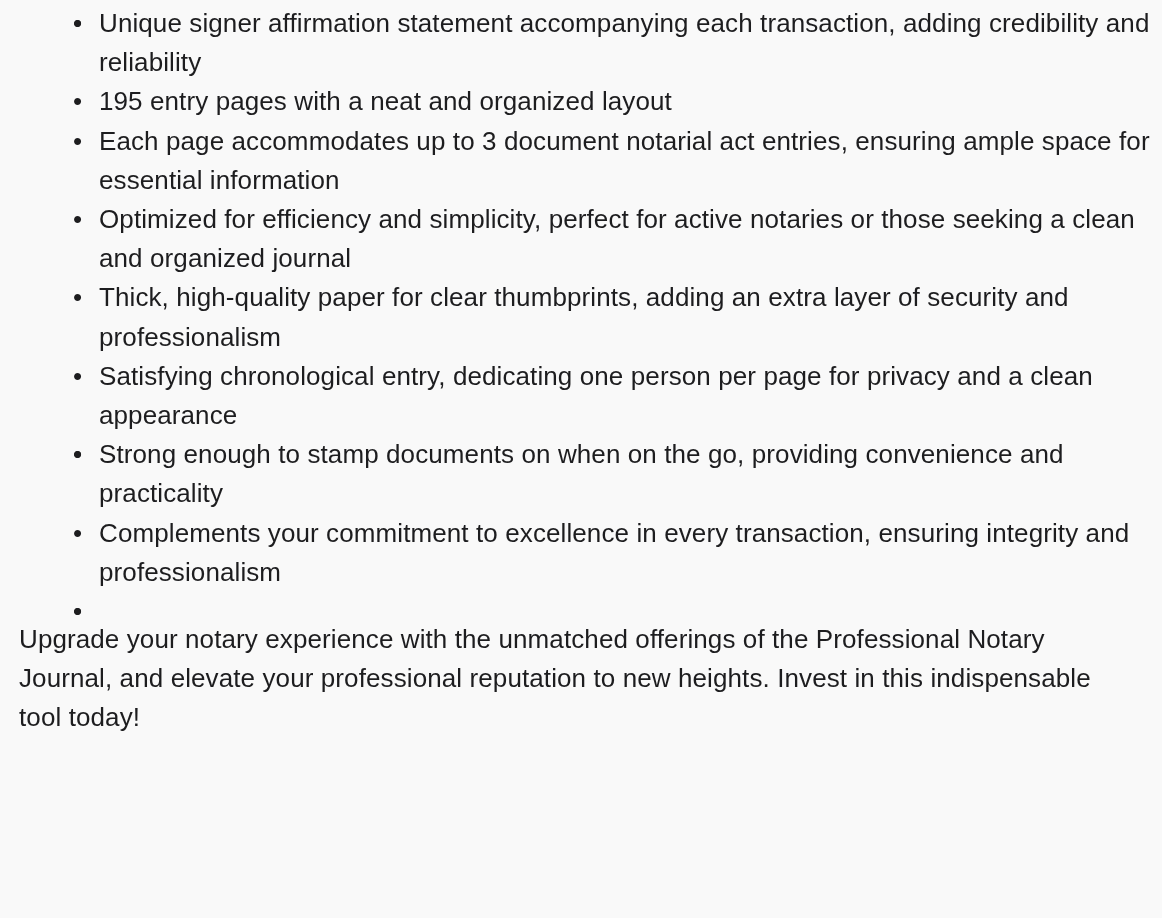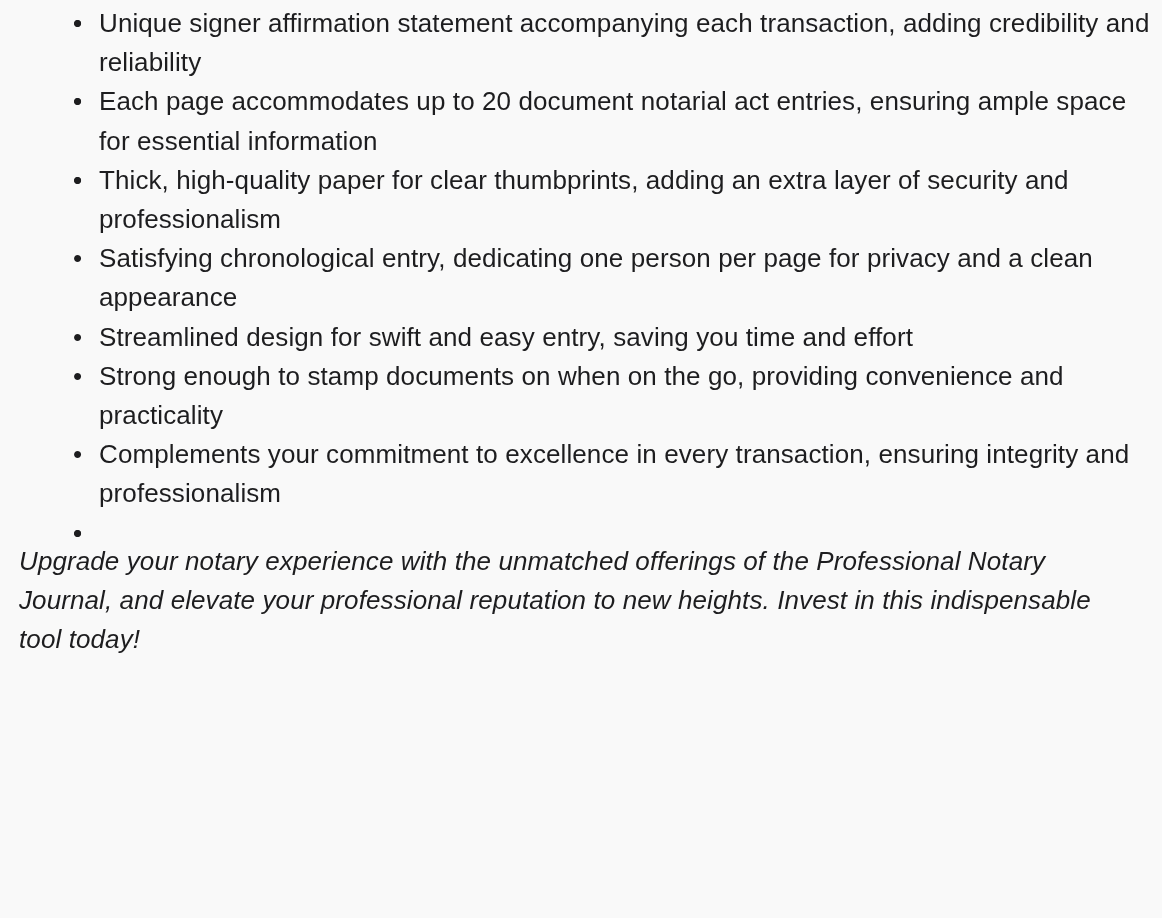--- a/index.html
+++ b/index.html
@@ -7,34 +7,34 @@
     width: 1162px; height: 918px; overflow: hidden;
     background: #f9f9f9; color: #1d1d1f;
     font-family: "Liberation Sans", sans-serif;
     font-size: 26px; line-height: 39.2px;
     letter-spacing: 0.1px;
   }
   .content { position: absolute; left: 19px; top: 4px; width: 1140px; }
   ul { margin: 0; padding: 0 0 0 80px; list-style: none; }
   li { position: relative; }
   li .bullet { position: absolute; left: -26px; top: 0; font-size: 26px; }
-  p { margin: 28px 0 0 0; width: 1110px; font-style: italic; }
+  p { margin: 28px 0 0 0; width: 1110px; }
 </style>
 </head>
 <body>
 
 <div class="content">
   <ul>
     <li><span class="bullet">•</span></li>
     <li><span class="bullet">•</span><span>Unique signer affirmation statement accompanying each transaction, adding credibility and reliability</span></li>
-    <li><span class="bullet">•</span></li>
-    <li><span class="bullet">•</span><span>Each page accommodates up to 20 document notarial act entries, ensuring ample space for essential information</span></li>
-    <li><span class="bullet">•</span></li>
+    <li><span class="bullet">•</span><span>195 entry pages with a neat and organized layout</span></li>
+    <li><span class="bullet">•</span><span>Each page accommodates up to 3 document notarial act entries, ensuring ample space for essential information</span></li>
+    <li><span class="bullet">•</span><span>Optimized for efficiency and simplicity, perfect for active notaries or those seeking a clean and organized journal</span></li>
     <li><span class="bullet">•</span><span>Thick, high-quality paper for clear thumbprints, adding an extra layer of security and professionalism</span></li>
     <li><span class="bullet">•</span><span>Satisfying chronological entry, dedicating one person per page for privacy and a clean appearance</span></li>
-    <li><span class="bullet">•</span><span>Streamlined design for swift and easy entry, saving you time and effort</span></li>
+    <li><span class="bullet">•</span></li>
     <li><span class="bullet">•</span><span>Strong enough to stamp documents on when on the go, providing convenience and practicality</span></li>
     <li><span class="bullet">•</span><span>Complements your commitment to excellence in every transaction, ensuring integrity and professionalism</span></li>
     <li><span class="bullet">•</span></li>
     <li><span class="bullet">•</span></li>
   </ul>
   <p>Upgrade your notary experience with the unmatched offerings of the Professional Notary Journal, and elevate your professional reputation to new heights. Invest in this indispensable tool today!</p>
 </div>
 
 </body></html>

